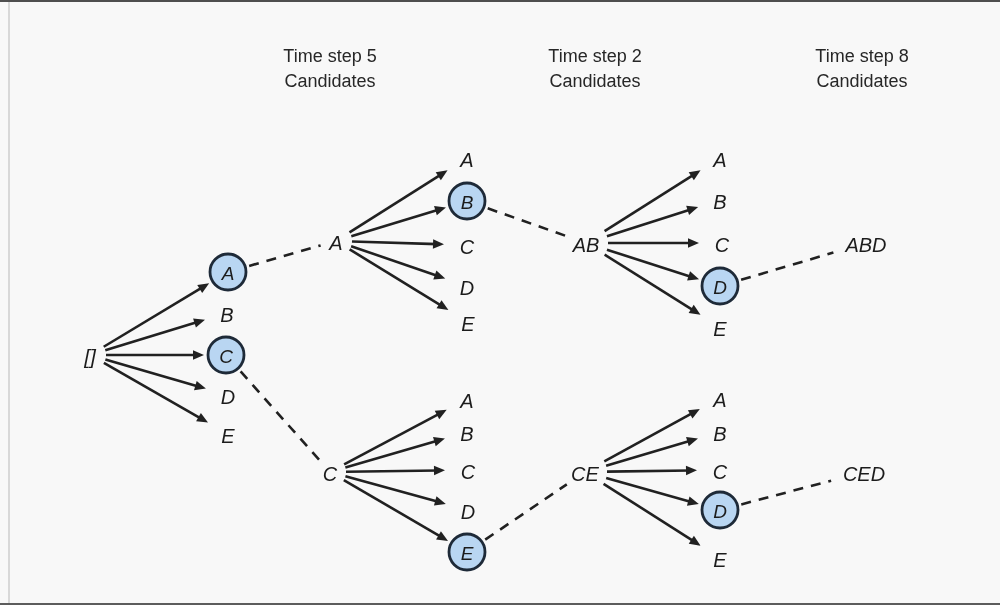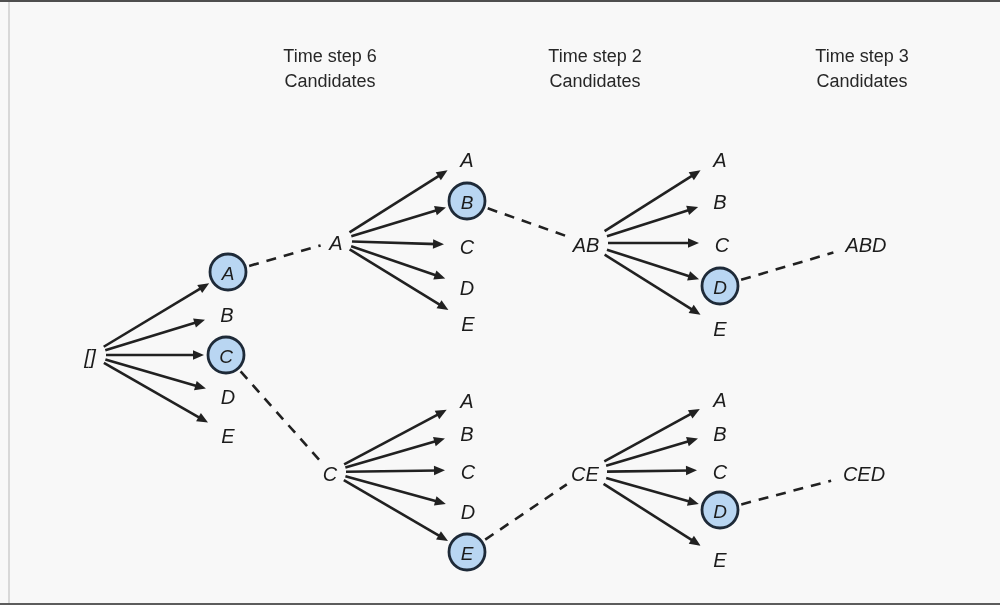--- a/index.html
+++ b/index.html
@@ -32,29 +32,29 @@
 </style>
 </head>
 <body>
 
 <div class="frame">
   <div class="border-top"></div>
   <div class="border-bottom"></div>
   <div class="left-line"></div>
 
   <div class="timestep-header" id="hdr0" style="left: 330px;">
-    <div>Time step 6</div>
+    <div>Time step 5</div>
     <div>Candidates</div>
   </div>
   <div class="timestep-header" id="hdr1" style="left: 586px; margin-left: 9px;">
     <div>Time step 2</div>
     <div>Candidates</div>
   </div>
   <div class="timestep-header" id="hdr2" style="left: 862px;">
-    <div>Time step 3</div>
+    <div>Time step 8</div>
     <div>Candidates</div>
   </div>
 
   <svg class="diagram" id="diagram-svg" width="1000" height="605" viewBox="0 0 1000 605">
       <g>
         <line x1="103.71111233536604" y1="346.75346142148277" x2="203.14860889214904" y2="286.94685117356255" stroke="#212121" stroke-width="2.6"></line>
         <polygon points="209.1472205388717,283.33899054546123 202.19479238186273,293.12181951880166 197.24686923475235,284.89515211758203" fill="#212121"></polygon>
       </g>
       <g>
         <line x1="105.29728458572578" y1="350.3103215138651" x2="198.31759140176416" y2="321.79314716150293" stroke="#212121" stroke-width="2.6"></line>

